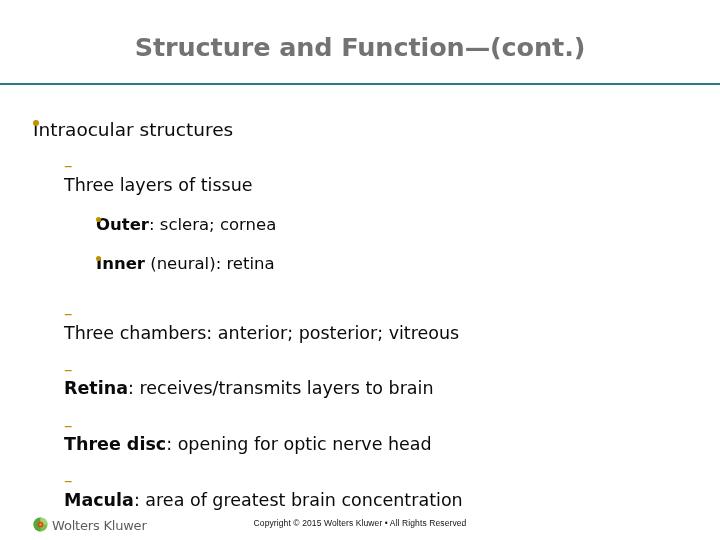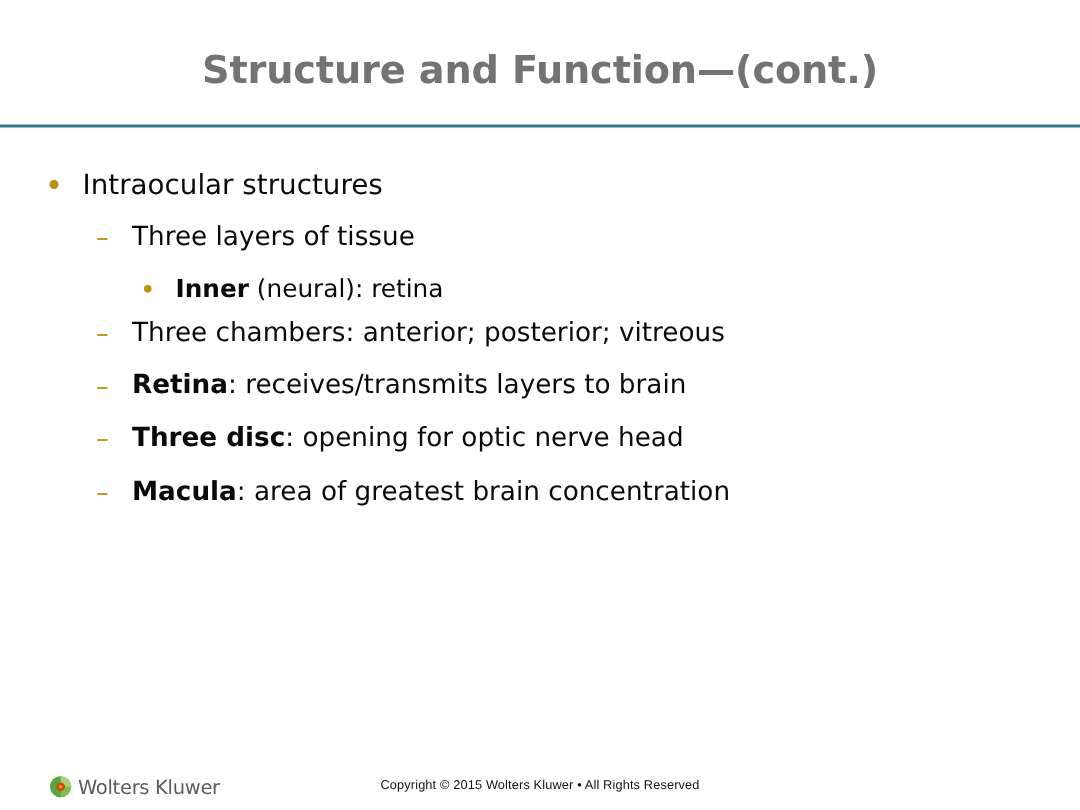--- a/index.html
+++ b/index.html
@@ -44,20 +44,21 @@
     position: absolute;
     top: 112px;
     left: 0;
     width: 720px;
   }
 
   .bullet-row {
     display: flex;
     align-items: flex-start;
     position: relative;
+    flex-direction: column;
   }
 
   .bullet-mark {
     flex: 0 0 auto;
     display: inline-block;
     text-align: left;
   }
 
   .bullet-text {
     flex: 1 1 auto;
@@ -121,21 +122,21 @@
     border-radius: 50%;
     background: #BF9000;
   }
   .lvl3 .bullet-text {
     font-size: 16.5px;
     line-height: 1.22;
   }
 
   .b { font-weight: bold; }
 
-  .gap-after-lvl3 { margin-bottom: 8px; }
+  .gap-after-lvl3 { margin-bottom: 28px; }
 
   
   .footer {
     position: absolute;
     left: 0;
     bottom: 0;
     width: 720px;
     height: 46px;
   }
   .logo-wrap {
@@ -184,20 +185,26 @@
         <span class="dot"></span>
       </span>
     <span class="bullet-text">Intraocular structures</span>
   </div>
 
   <div class="bullet-row lvl2">
     <span class="bullet-mark">–</span>
     <span class="bullet-text">Three layers of tissue</span>
   </div>
 
+  <div class="bullet-row lvl3">
+    <span class="bullet-mark">
+        <span class="dot"></span>
+      </span>
+    <span class="bullet-text"><span class="b">Outer</span><span>: sclera; cornea</span></span>
+  </div>
 
 
   <div class="bullet-row lvl3 gap-after-lvl3">
     <span class="bullet-mark">
         <span class="dot"></span>
       </span>
     <span class="bullet-text"><span class="b">Inner</span><span> (neural): retina</span></span>
   </div>
 
   <div class="bullet-row lvl2">

